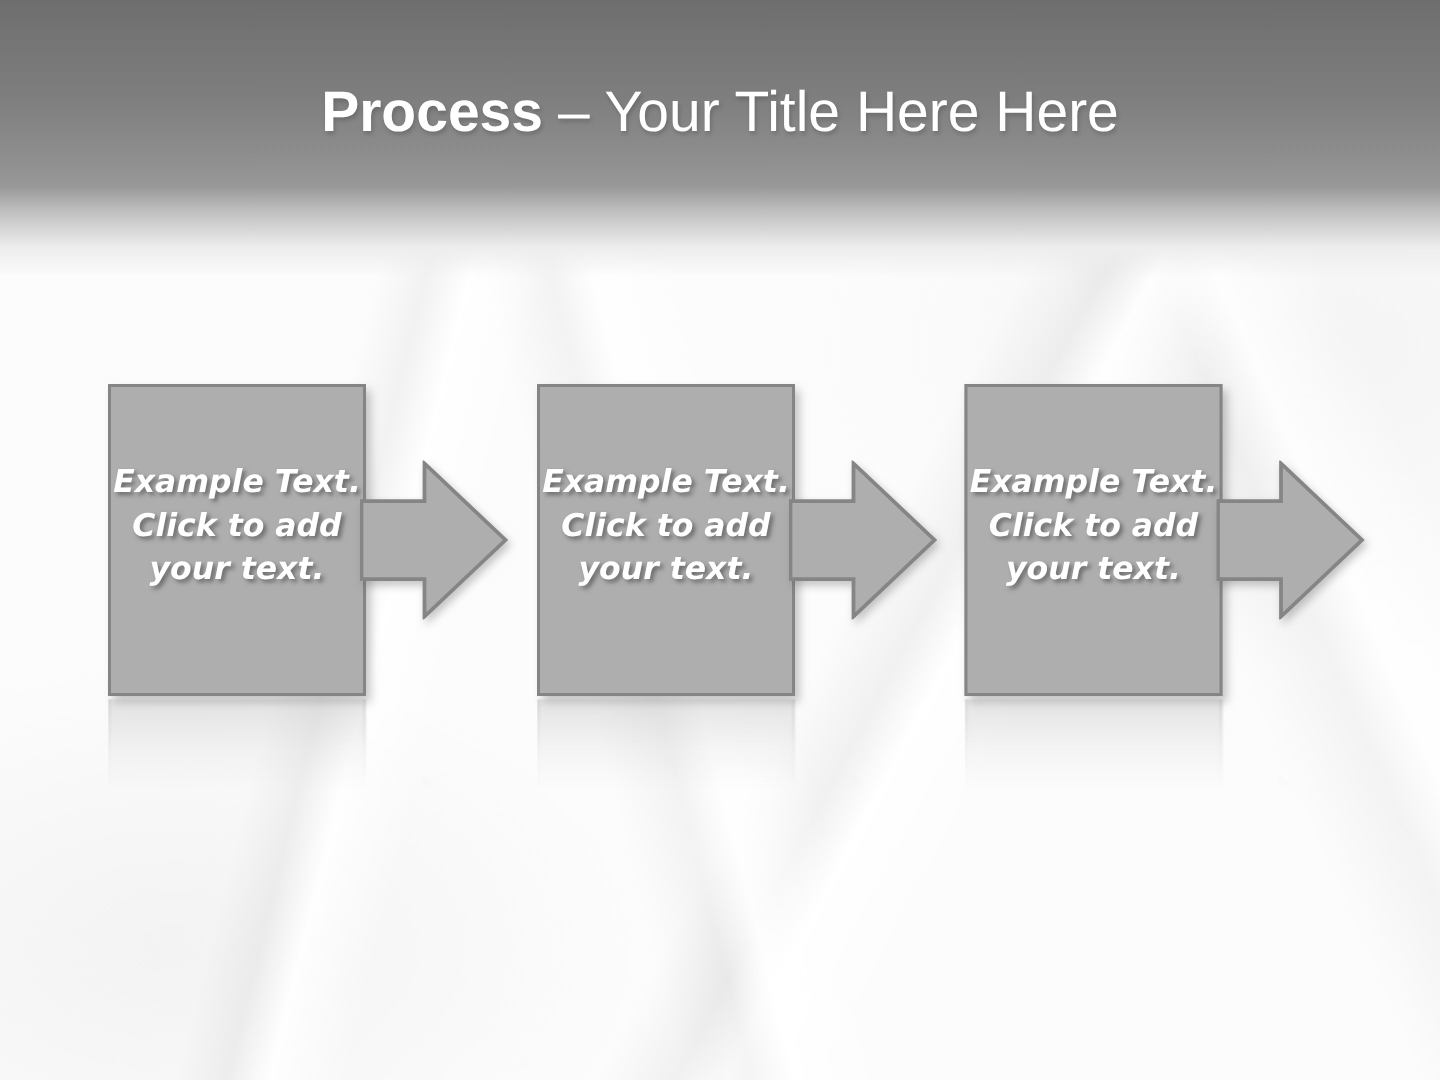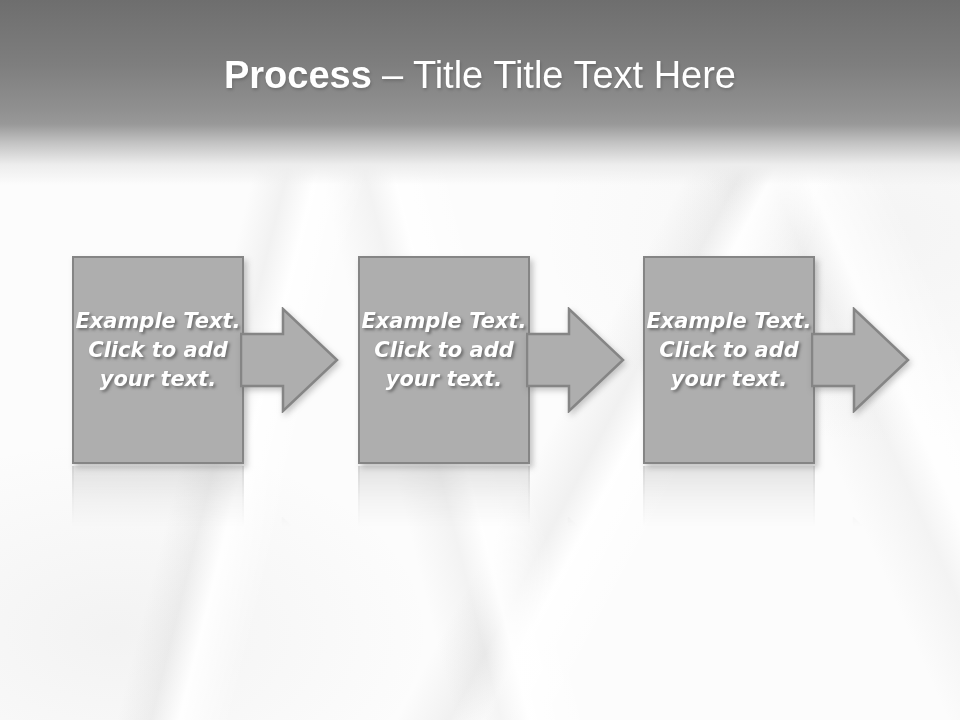--- a/index.html
+++ b/index.html
@@ -93,21 +93,21 @@
 </style>
 </head>
 <body>
 
 <div class="slide">
   <div class="silk"></div>
   <div class="header"></div>
 
   <h1 class="title">
     <span class="t-bold">Process</span>
-    <span class="t-rest">– Title Title Text Here</span>
+    <span class="t-rest">– Your Title Here Here</span>
   </h1>
 
   <div class="step step-0">
     <div class="box">
       <div class="box-text">
         <span>Example Text.</span>
         <span>Click to add</span>
         <span>your text.</span>
       </div>
     </div>

